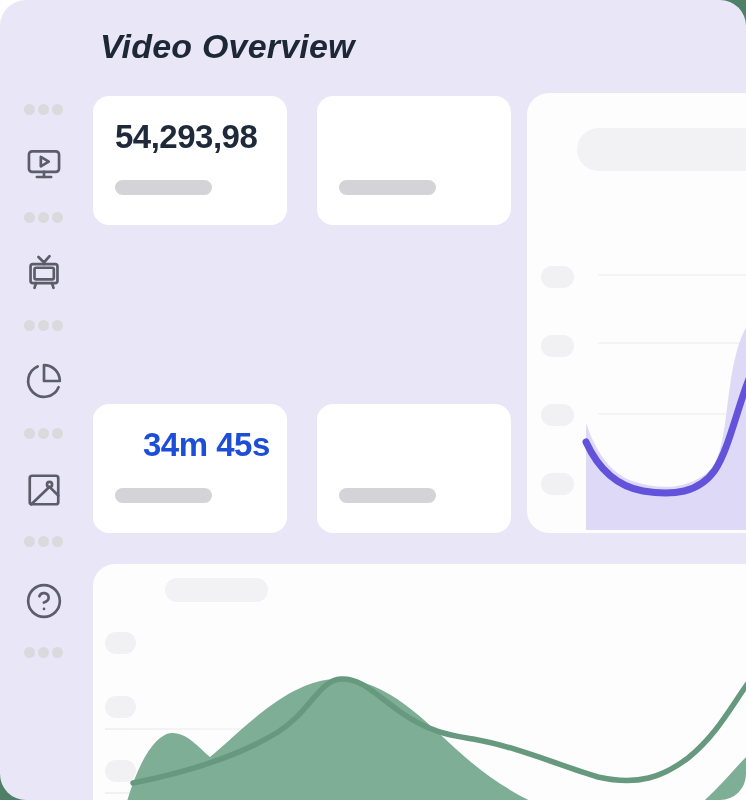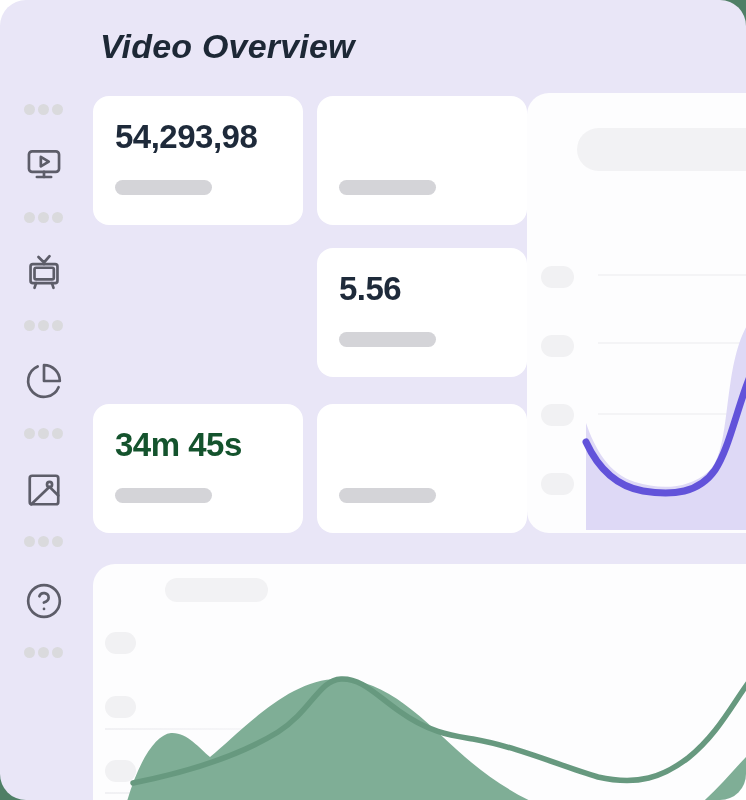--- a/index.html
+++ b/index.html
@@ -16,23 +16,23 @@
 
   .page-title { position:absolute; left:100px; top:27px; font-size:34px; font-weight:700; color:#1d2836; letter-spacing:0.2px;font-style:italic; }
 
   
   .side-item { position:absolute; left:24px; width:39px; display:flex; justify-content:center; }
   .dots { display:flex; gap:3px; }
   .dots i { width:11px; height:11px; border-radius:50%; background:#dadadd; display:block; }
   .side-icon svg { stroke:#5d5d69; fill:none; stroke-width:1.7; stroke-linecap:round; stroke-linejoin:round; }
 
   
-  .stat-card { position:absolute; width:210px; height:129px; background:#ffffff; border-radius:16px;padding-left:8px; }
+  .stat-card { position:absolute; width:194px; height:129px; background:#ffffff; border-radius:16px;padding-left:8px; }
   .stat-value { position:absolute; left:22px; top:22px; font-size:33px; font-weight:700; color:#1e2a3a; letter-spacing:-0.5px; white-space:nowrap; }
-  .stat-card.muted .stat-value { color:#14532d; }
+  .stat-card.muted .stat-value { color:#1d4ed8;margin-left:28px; }
   .stat-bar { position:absolute; left:22px; top:84px; width:97px; height:15px; border-radius:8px; background:#d4d4d8; }
 
   
   .chart-card { position:absolute; background:#fdfdfe; border-radius:22px; overflow:hidden; }
   #views-chart-card  { left:527px; top:93px;  width:246px; height:440px; }
   #trend-chart-card  { left:93px;  top:564px; width:680px; height:261px; }
 
   .ph-bar  { position:absolute; background:#f2f2f4; border-radius:22px; }
   .tick-pill { position:absolute; background:#f1f1f3; border-radius:11px; }
   .gridline { position:absolute; height:2px; background:#f4f4f6; }
@@ -140,24 +140,20 @@
         <i></i>
       </div>
 
     <div class="stat-card" style="left:93px;top:96px">
       <div class="stat-value">54,293,98</div>
       <div class="stat-bar"></div>
     </div>
     <div class="stat-card" style="left:317px;top:96px">
       <div class="stat-bar"></div>
     </div>
-    <div class="stat-card" style="left:317px;top:248px">
-      <div class="stat-value">5.56</div>
-      <div class="stat-bar"></div>
-    </div>
     <div class="stat-card muted" style="left:93px;top:404px">
       <div class="stat-value">34m 45s</div>
       <div class="stat-bar"></div>
     </div>
     <div class="stat-card muted" style="left:317px;top:404px">
       <div class="stat-bar"></div>
     </div>
 
     <div class="chart-card" id="views-chart-card">
       <div class="ph-bar" style="left:50px;top:35px;width:196px;height:43px"></div>

